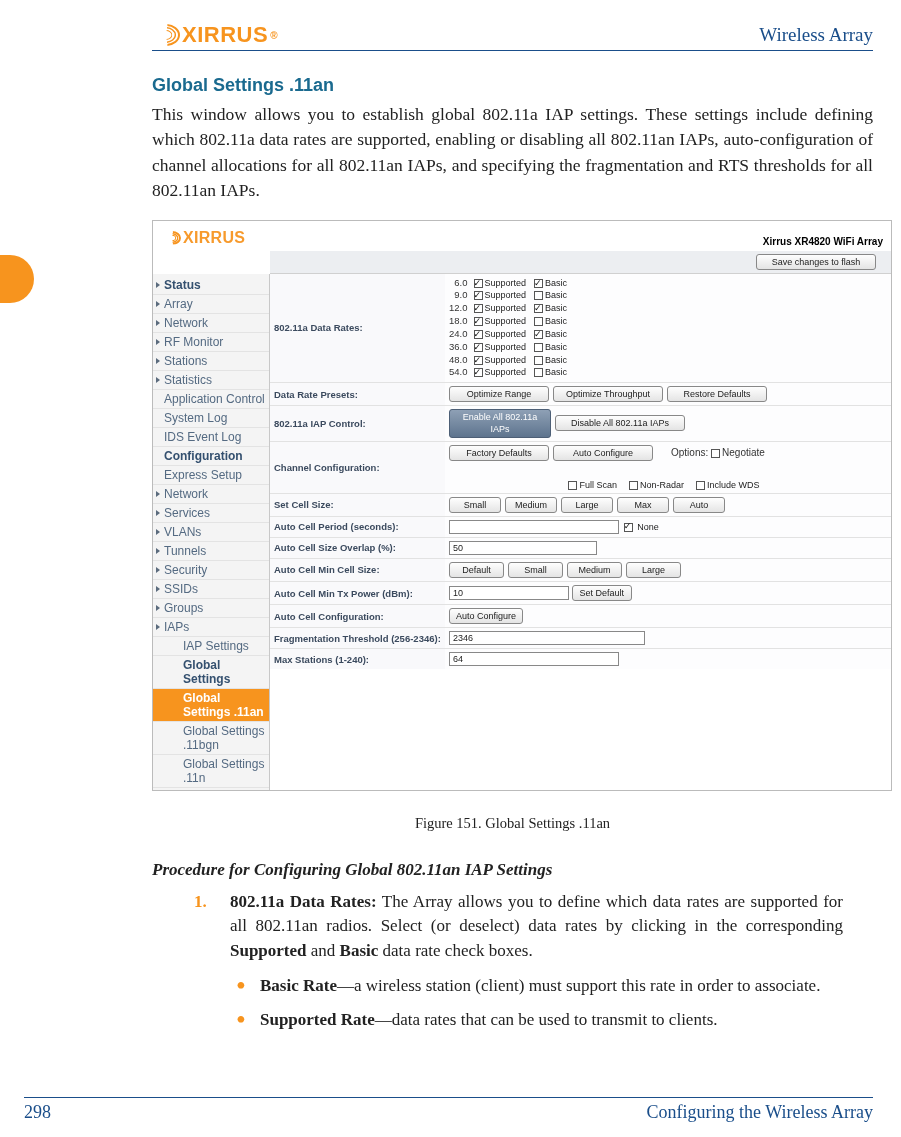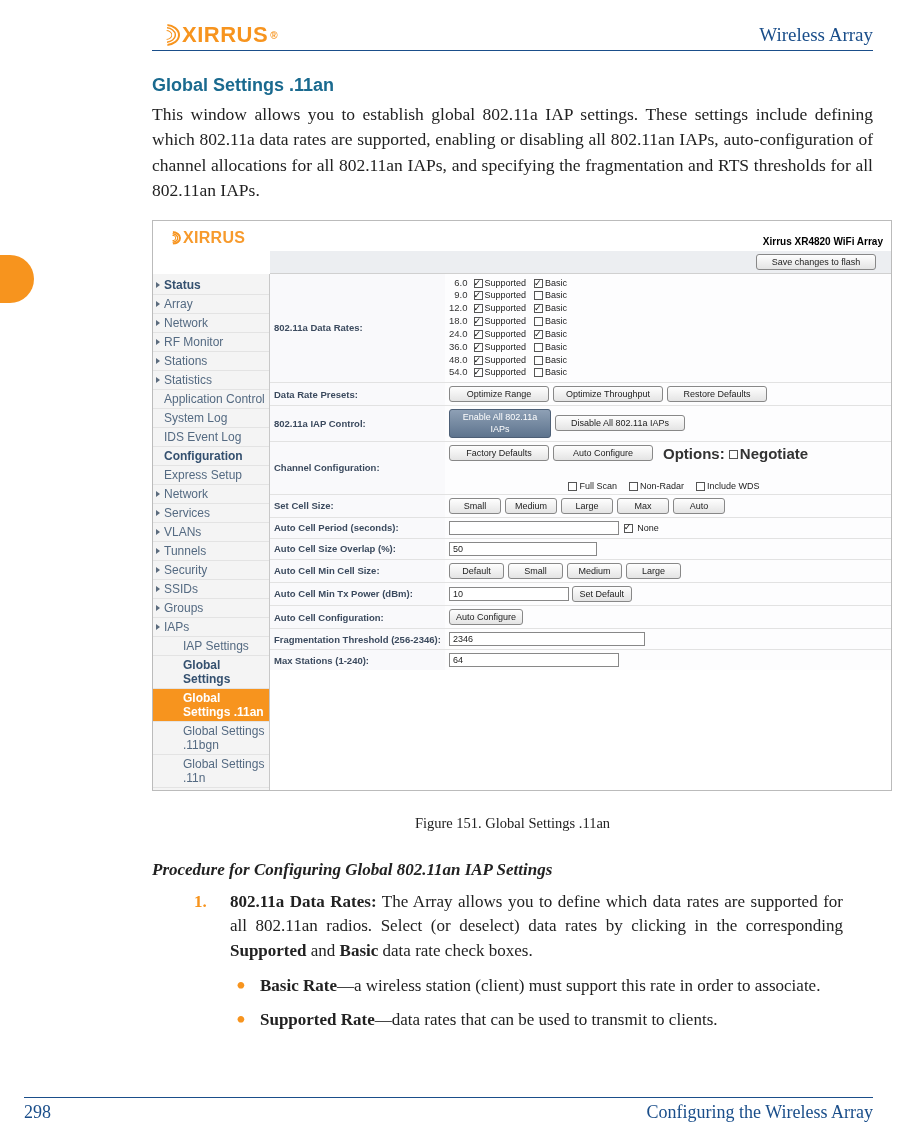--- a/index.html
+++ b/index.html
@@ -115,21 +115,21 @@
   .rates .col-num{ text-align:right; line-height:1.35; color:#333;}
   .rates .col-boxes{ line-height:1.35;}
   .cb{ display:inline-block; width:9px; height:9px; border:1px solid #555; background:#fff; position:relative; vertical-align:middle; margin-right:2px;}
   .cb.on::after{ content:"✓"; position:absolute; font-size:9px; left:-1px; top:-3px; color:#111;}
   .rlab{ font-size:9px; color:#222; margin-right:8px;}
 
   .btn-row{ display:flex; gap:4px; flex-wrap:wrap; align-items:center;}
   input.field{
     border:1px solid #888; font-size:9px; height:14px; padding:0 3px; background:#fff; color:#222;
   }
-  .opts-inline{ font-size:15px; color:#333; margin-left:6px;font-weight:bold;}
+  .opts-inline{ font-size:10px; color:#333; margin-left:14px;}
 
   .fig-caption{ text-align:center; font-size:14.5px; margin:24px 0 28px 128px; color:#222;}
 
   h3.proc{ font-style:italic; font-weight:bold; font-size:17px; margin:6px 0 10px 128px;}
   ol.steps{ margin:0 30px 0 170px; padding:0; list-style:none; font-size:17px; line-height:1.45;}
   ol.steps > li{ position:relative; padding:0 0 12px 36px; text-align:justify;}
   ol.steps > li .num{ position:absolute; left:0; color:#f7941e; font-weight:bold;}
   ul.sub{ list-style:none; margin:10px 0 0 0; padding:0;}
   ul.sub li{ position:relative; padding:0 0 10px 30px; text-align:justify;}
   ul.sub li::before{ content:"•"; position:absolute; left:6px; top:-8px; font-size:28px; color:#f7941e;}

